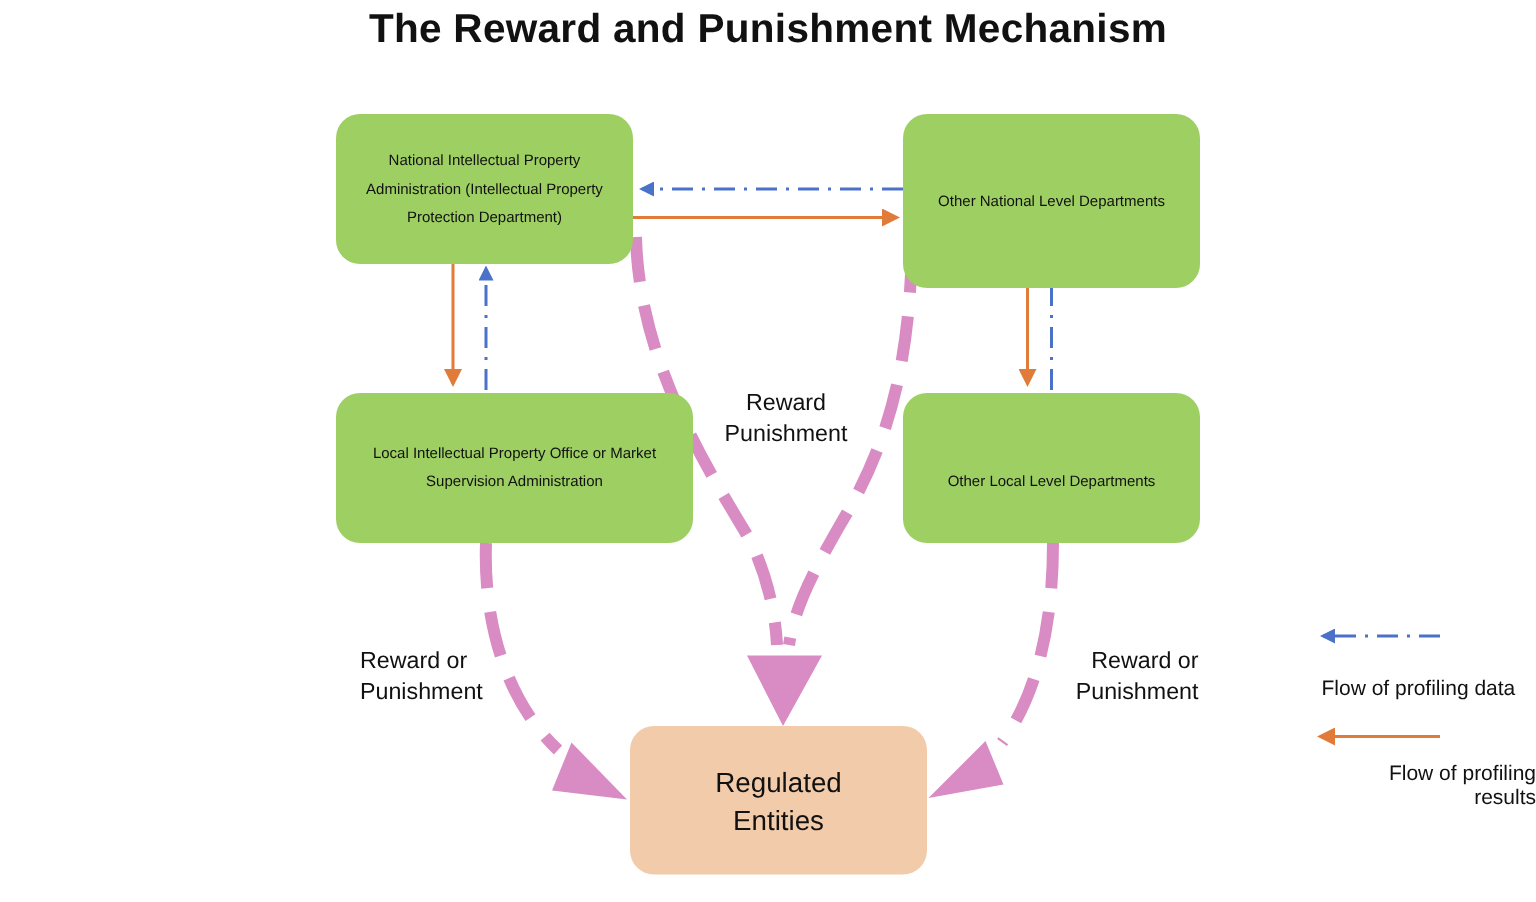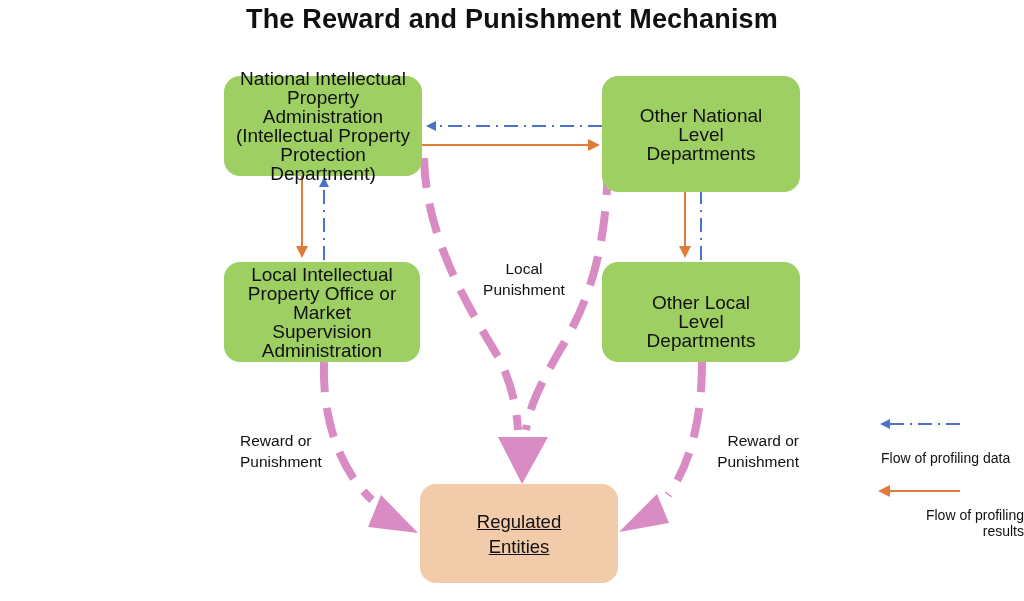--- a/index.html
+++ b/index.html
@@ -2,21 +2,21 @@
 <html><head>
   <meta charset="utf-8">
   <style>
     html, body { margin: 0; padding: 0; background: #ffffff; }
     body { width: 1024px; height: 601px; position: relative; overflow: hidden;
            font-family: "Liberation Sans", sans-serif; color: #111; }
     .title { position: absolute; left: 0; width: 1024px; top: 4px; text-align: center;
              font-weight: bold; font-size: 27px; letter-spacing: 0.2px; }
     svg.canvas { position: absolute; left: 0; top: 0; }
     .node { position: absolute; border-radius: 16px; display: flex; align-items: center;
-            justify-content: center; text-align: center; font-size: 19px; line-height: 19px;
+            justify-content: center; text-align: center; font-size: 10px; line-height: 19px;
             box-sizing: border-box; padding: 0 6px; }
     .green { background: #9ecf62; }
     .peach { background: #f2cbaa; font-size: 18.5px; line-height: 25px; border-radius: 16px; }
     .label { position: absolute; font-size: 15.5px; line-height: 21px; }
     .legend-text { position: absolute; font-size: 14px; margin-left: 24px; }
   </style>
 </head>
 <body>
 
 <div class="title">The Reward and Punishment Mechanism</div>
@@ -60,34 +60,34 @@
 </svg>
 
 <div class="node green" style="left:224px; top:76px; width:198px; height:100px;">
   <span>National Intellectual Property Administration (Intellectual Property Protection Department)</span>
 </div>
 
 <div class="node green" style="left:602px; top:76px; width:198px; height:116px;">
   <span style="padding:0 14px;">Other National Level Departments</span>
 </div>
 
-<div class="node green" style="left:224px; top:262px; width:196px; height:100px;">
+<div class="node green" style="left:224px; top:262px; width:238px; height:100px;">
   <span style="padding:0 12px;">Local Intellectual Property Office or Market Supervision Administration</span>
 </div>
 
 <div class="node green" style="left:602px; top:262px; width:198px; height:100px;">
   <span style="padding:0 20px;margin-top:19px;">Other Local Level Departments</span>
 </div>
 
 <div class="node peach" style="left:420px; top:484px; width:198px; height:99px;">
-  <span style="padding:0 36px;text-decoration:underline;">Regulated Entities</span>
+  <span style="padding:0 36px;">Regulated Entities</span>
 </div>
 
 <div class="label" style="left:462px; top:258px; width:124px; text-align:center;">
-  <div>Local</div>
+  <div>Reward</div>
   <div>Punishment</div>
 </div>
 
 <div class="label" style="left:240px; top:430px;">
   <div>Reward or</div>
   <div>Punishment</div>
 </div>
 
 <div class="label" style="left:698px; top:430px; width:101px; text-align:right;">
   <div>Reward or</div>

